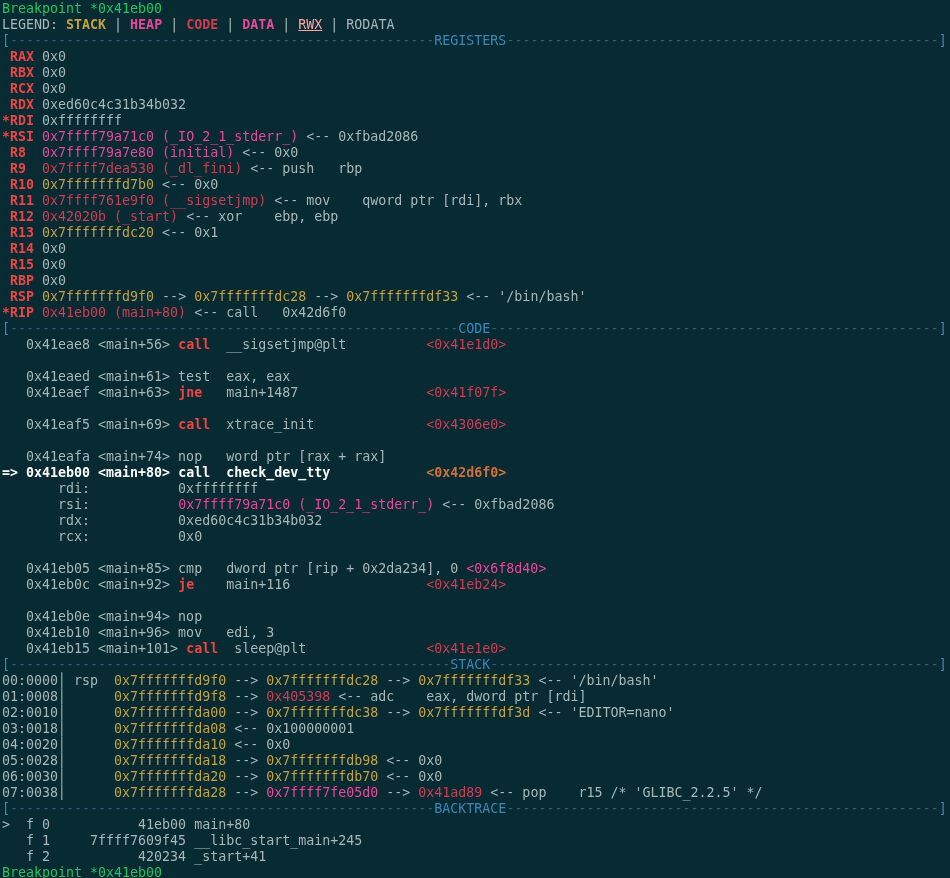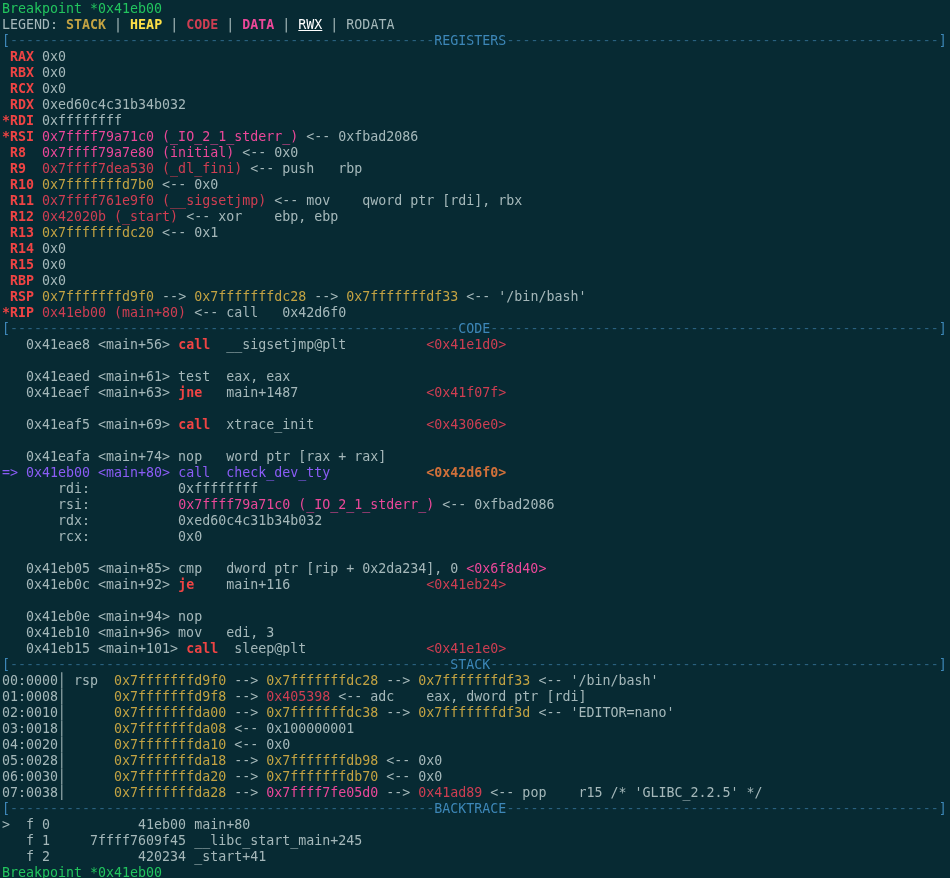--- a/index.html
+++ b/index.html
@@ -11,26 +11,26 @@
     font-family:"DejaVu Sans Mono","Liberation Mono",monospace;
     font-size:13.3px;
     line-height:16px;
     white-space:pre;
     padding:1px 0 0 2px;
   }
   .line{height:16px}
   .g {color:#a5b8ba}
   .gb{color:#ef4444;font-weight:bold}
   .y {color:#c3a343}
-  .bl{color:#fde047}
+  .bl{color:#ec4899}
   .r {color:#cf3e52}
   .p {color:#ec4899}
   .o {color:#22c55e}
-  .u {color:#ffffff;text-decoration:underline}
-  .w {color:#8b5cf6;font-weight:normal}
+  .u {color:#fca5a5;text-decoration:underline}
+  .w {color:#ffffff;font-weight:bold}
   .ob{color:#d0703a;font-weight:bold}
   .dd{color:#29607e}
   .dl{color:#3d87b8}
   .bold{font-weight:bold}
 </style>
 </head>
 <body>
 
 <div id="terminal"><div><div class="line"><span class="o">Breakpoint *0x41eb00</span></div><div class="line"><span class="g">LEGEND: </span><span class="y bold">STACK</span><span class="g"> | </span><span class="bl bold">HEAP</span><span class="g"> | </span><span class="r bold">CODE</span><span class="g"> | </span><span class="p bold">DATA</span><span class="g"> | </span><span class="u">RWX</span><span class="g"> | </span><span class="g">RODATA</span></div></div><div><div class="line"><span class="dl">[</span><span class="dd">-----------------------------------------------------</span><span class="dl">REGISTERS</span><span class="dd">------------------------------------------------------</span><span class="dl">]</span></div><div class="line"><span class="gb"> RAX </span><span class="g">0x0</span></div><div class="line"><span class="gb"> RBX </span><span class="g">0x0</span></div><div class="line"><span class="gb"> RCX </span><span class="g">0x0</span></div><div class="line"><span class="gb"> RDX </span><span class="g">0xed60c4c31b34b032</span></div><div class="line"><span class="gb">*RDI </span><span class="g">0xffffffff</span></div><div class="line"><span class="gb">*RSI </span><span class="p">0x7ffff79a71c0 (_IO_2_1_stderr_)</span><span class="g"> &lt;-- 0xfbad2086</span></div><div class="line"><span class="gb"> R8  </span><span class="p">0x7ffff79a7e80 (initial)</span><span class="g"> &lt;-- 0x0</span></div><div class="line"><span class="gb"> R9  </span><span class="r">0x7ffff7dea530 (_dl_fini)</span><span class="g"> &lt;-- push   rbp</span></div><div class="line"><span class="gb"> R10 </span><span class="y">0x7fffffffd7b0</span><span class="g"> &lt;-- 0x0</span></div><div class="line"><span class="gb"> R11 </span><span class="r">0x7ffff761e9f0 (__sigsetjmp)</span><span class="g"> &lt;-- mov    qword ptr [rdi], rbx</span></div><div class="line"><span class="gb"> R12 </span><span class="r">0x42020b (_start)</span><span class="g"> &lt;-- xor    ebp, ebp</span></div><div class="line"><span class="gb"> R13 </span><span class="y">0x7fffffffdc20</span><span class="g"> &lt;-- 0x1</span></div><div class="line"><span class="gb"> R14 </span><span class="g">0x0</span></div><div class="line"><span class="gb"> R15 </span><span class="g">0x0</span></div><div class="line"><span class="gb"> RBP </span><span class="g">0x0</span></div><div class="line"><span class="gb"> RSP </span><span class="y">0x7fffffffd9f0</span><span class="g"> --&gt; </span><span class="y">0x7fffffffdc28</span><span class="g"> --&gt; </span><span class="y">0x7fffffffdf33</span><span class="g"> &lt;-- '/bin/bash'</span></div><div class="line"><span class="gb">*RIP </span><span class="r">0x41eb00 (main+80)</span><span class="g"> &lt;-- call   0x42d6f0</span></div></div><div><div class="line"><span class="dl">[</span><span class="dd">--------------------------------------------------------</span><span class="dl">CODE</span><span class="dd">--------------------------------------------------------</span><span class="dl">]</span></div><div class="line"><span class="g">   0x41eae8 &lt;main+56&gt; </span><span class="gb">call</span><span class="g">  __sigsetjmp@plt          </span><span class="r">&lt;0x41e1d0&gt;</span></div><div class="line">&nbsp;</div><div class="line"><span class="g">   0x41eaed &lt;main+61&gt; test  eax, eax</span></div><div class="line"><span class="g">   0x41eaef &lt;main+63&gt; </span><span class="gb">jne</span><span class="g">   main+1487                </span><span class="r">&lt;0x41f07f&gt;</span></div><div class="line">&nbsp;</div><div class="line"><span class="g">   0x41eaf5 &lt;main+69&gt; </span><span class="gb">call</span><span class="g">  xtrace_init              </span><span class="r">&lt;0x4306e0&gt;</span></div><div class="line">&nbsp;</div><div class="line"><span class="g">   0x41eafa &lt;main+74&gt; nop   word ptr [rax + rax]</span></div><div class="line"><span class="w">=&gt; 0x41eb00 &lt;main+80&gt; </span><span class="w">call</span><span class="w">  check_dev_tty            </span><span class="ob">&lt;0x42d6f0&gt;</span></div><div class="line"><span class="g">       rdi:           0xffffffff</span></div><div class="line"><span class="g">       rsi:           </span><span class="p">0x7ffff79a71c0 (_IO_2_1_stderr_)</span><span class="g"> &lt;-- 0xfbad2086</span></div><div class="line"><span class="g">       rdx:           0xed60c4c31b34b032</span></div><div class="line"><span class="g">       rcx:           0x0</span></div><div class="line">&nbsp;</div><div class="line"><span class="g">   0x41eb05 &lt;main+85&gt; cmp   dword ptr [rip + 0x2da234], 0 </span><span class="p">&lt;0x6f8d40&gt;</span></div><div class="line"><span class="g">   0x41eb0c &lt;main+92&gt; </span><span class="gb">je</span><span class="g">    main+116                 </span><span class="r">&lt;0x41eb24&gt;</span></div><div class="line">&nbsp;</div><div class="line"><span class="g">   0x41eb0e &lt;main+94&gt; nop</span></div><div class="line"><span class="g">   0x41eb10 &lt;main+96&gt; mov   edi, 3</span></div><div class="line"><span class="g">   0x41eb15 &lt;main+101&gt; </span><span class="gb">call</span><span class="g">  sleep@plt               </span><span class="r">&lt;0x41e1e0&gt;</span></div></div><div><div class="line"><span class="dl">[</span><span class="dd">-------------------------------------------------------</span><span class="dl">STACK</span><span class="dd">--------------------------------------------------------</span><span class="dl">]</span></div><div class="line"><span class="g">00:0000│ rsp  </span><span class="y">0x7fffffffd9f0</span><span class="g"> --&gt; </span><span class="y">0x7fffffffdc28</span><span class="g"> --&gt; </span><span class="y">0x7fffffffdf33</span><span class="g"> &lt;-- '/bin/bash'</span></div><div class="line"><span class="g">01:0008│      </span><span class="y">0x7fffffffd9f8</span><span class="g"> --&gt; </span><span class="r">0x405398</span><span class="g"> &lt;-- adc    eax, dword ptr [rdi]</span></div><div class="line"><span class="g">02:0010│      </span><span class="y">0x7fffffffda00</span><span class="g"> --&gt; </span><span class="y">0x7fffffffdc38</span><span class="g"> --&gt; </span><span class="y">0x7fffffffdf3d</span><span class="g"> &lt;-- 'EDITOR=nano'</span></div><div class="line"><span class="g">03:0018│      </span><span class="y">0x7fffffffda08</span><span class="g"> &lt;-- 0x100000001</span></div><div class="line"><span class="g">04:0020│      </span><span class="y">0x7fffffffda10</span><span class="g"> &lt;-- 0x0</span></div><div class="line"><span class="g">05:0028│      </span><span class="y">0x7fffffffda18</span><span class="g"> --&gt; </span><span class="y">0x7fffffffdb98</span><span class="g"> &lt;-- 0x0</span></div><div class="line"><span class="g">06:0030│      </span><span class="y">0x7fffffffda20</span><span class="g"> --&gt; </span><span class="y">0x7fffffffdb70</span><span class="g"> &lt;-- 0x0</span></div><div class="line"><span class="g">07:0038│      </span><span class="y">0x7fffffffda28</span><span class="g"> --&gt; </span><span class="p">0x7ffff7fe05d0</span><span class="g"> --&gt; </span><span class="r">0x41ad89</span><span class="g"> &lt;-- pop    r15 /* 'GLIBC_2.2.5' */</span></div></div><div><div class="line"><span class="dl">[</span><span class="dd">-----------------------------------------------------</span><span class="dl">BACKTRACE</span><span class="dd">------------------------------------------------------</span><span class="dl">]</span></div><div class="line"><span class="g">&gt;  f 0           41eb00 main+80</span></div><div class="line"><span class="g">   f 1     7ffff7609f45 __libc_start_main+245</span></div><div class="line"><span class="g">   f 2           420234 _start+41</span></div></div><div><div class="line"><span class="o">Breakpoint *0x41eb00</span></div></div></div>
 

